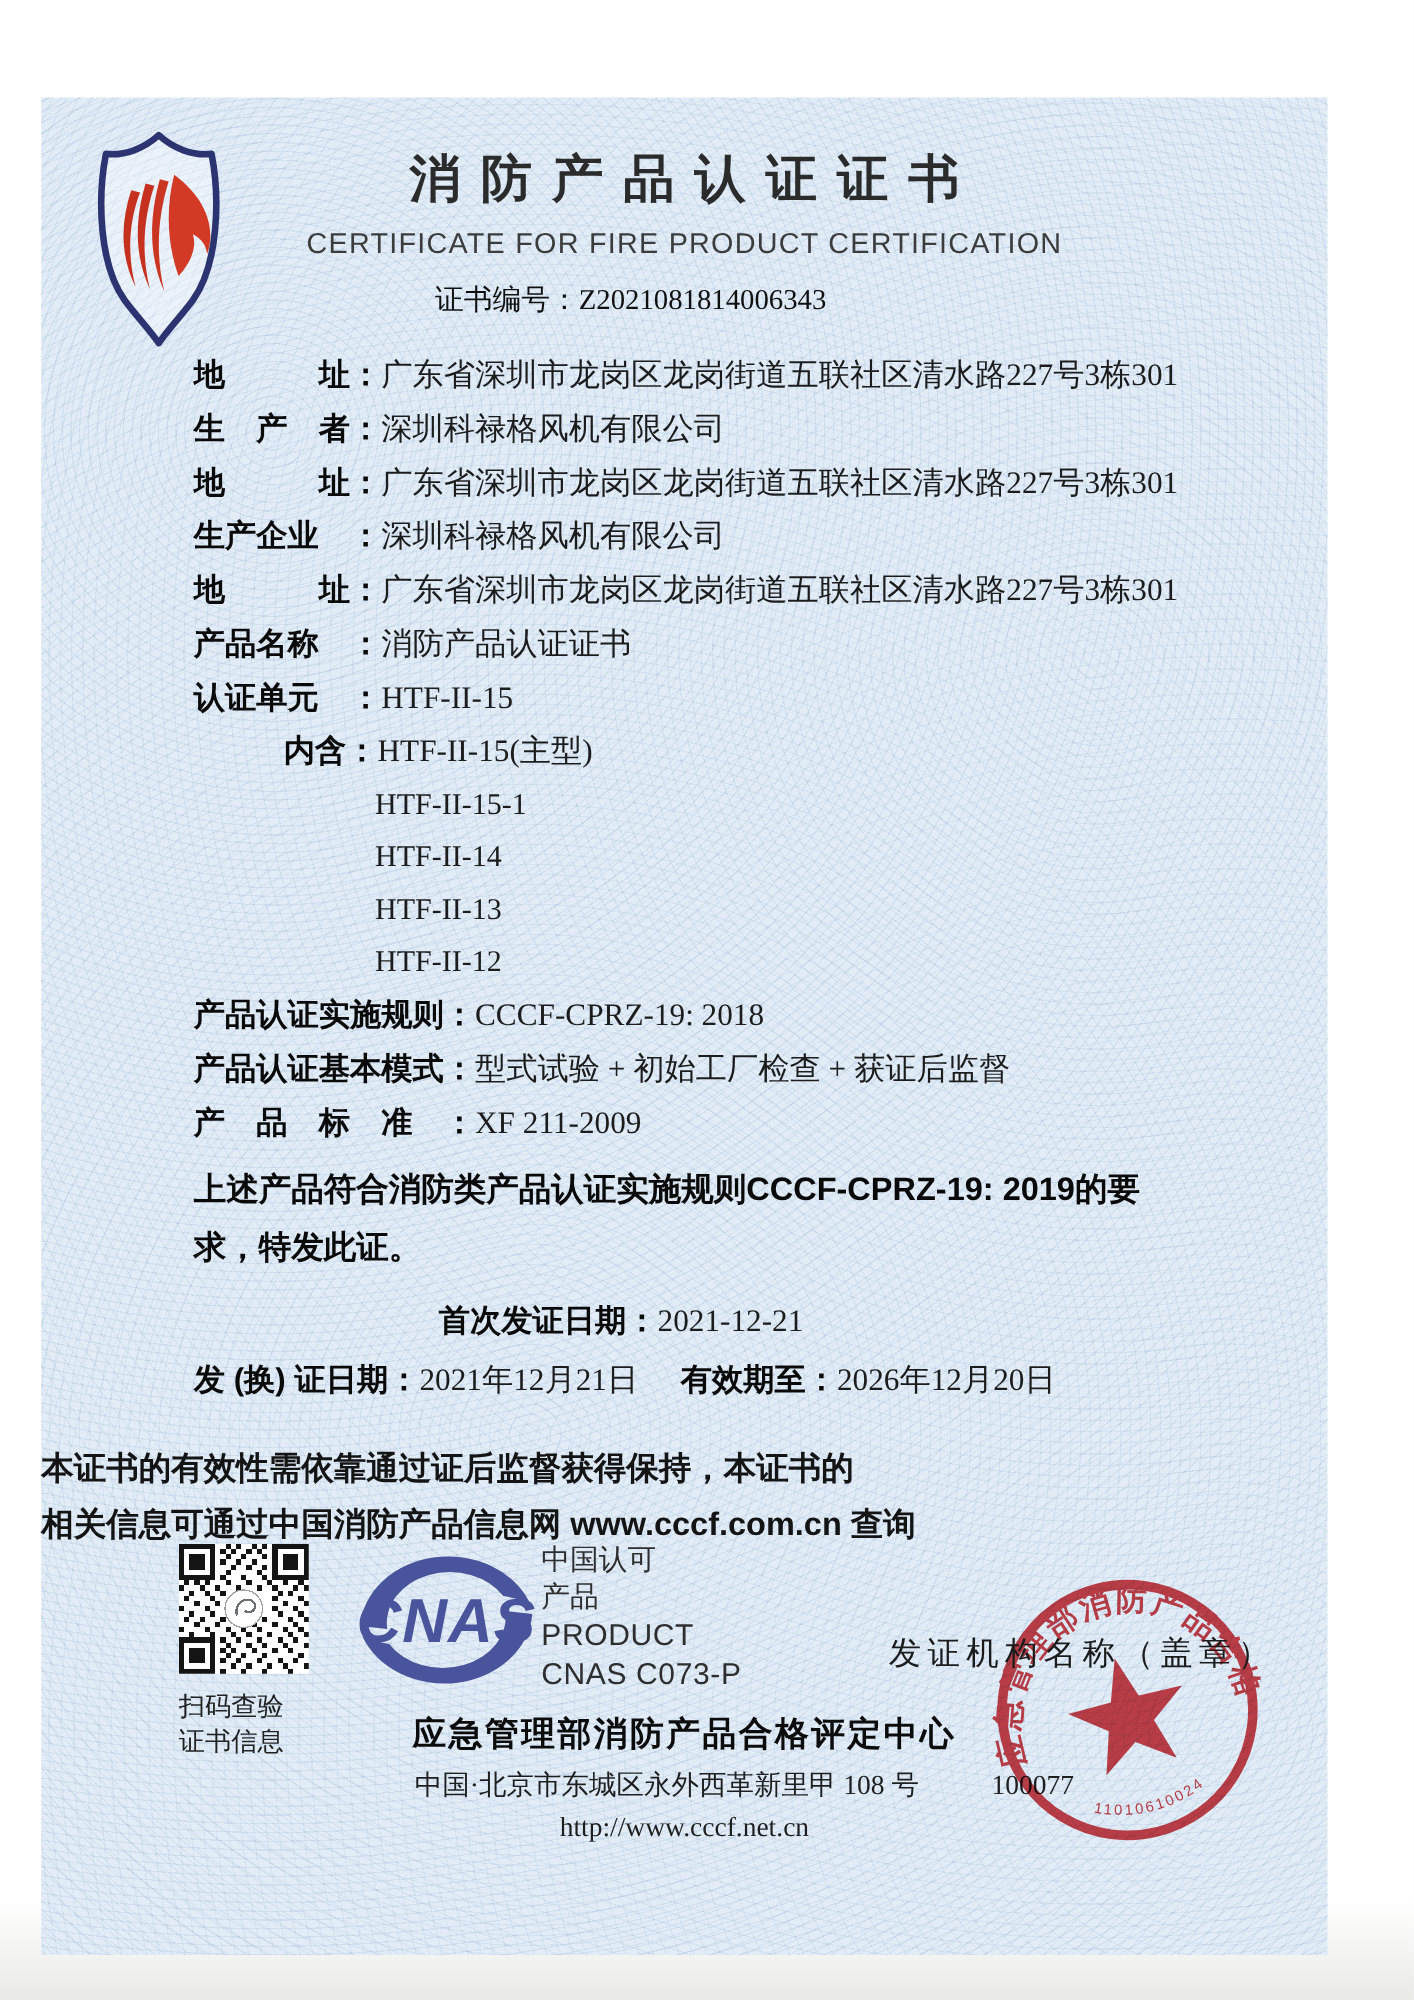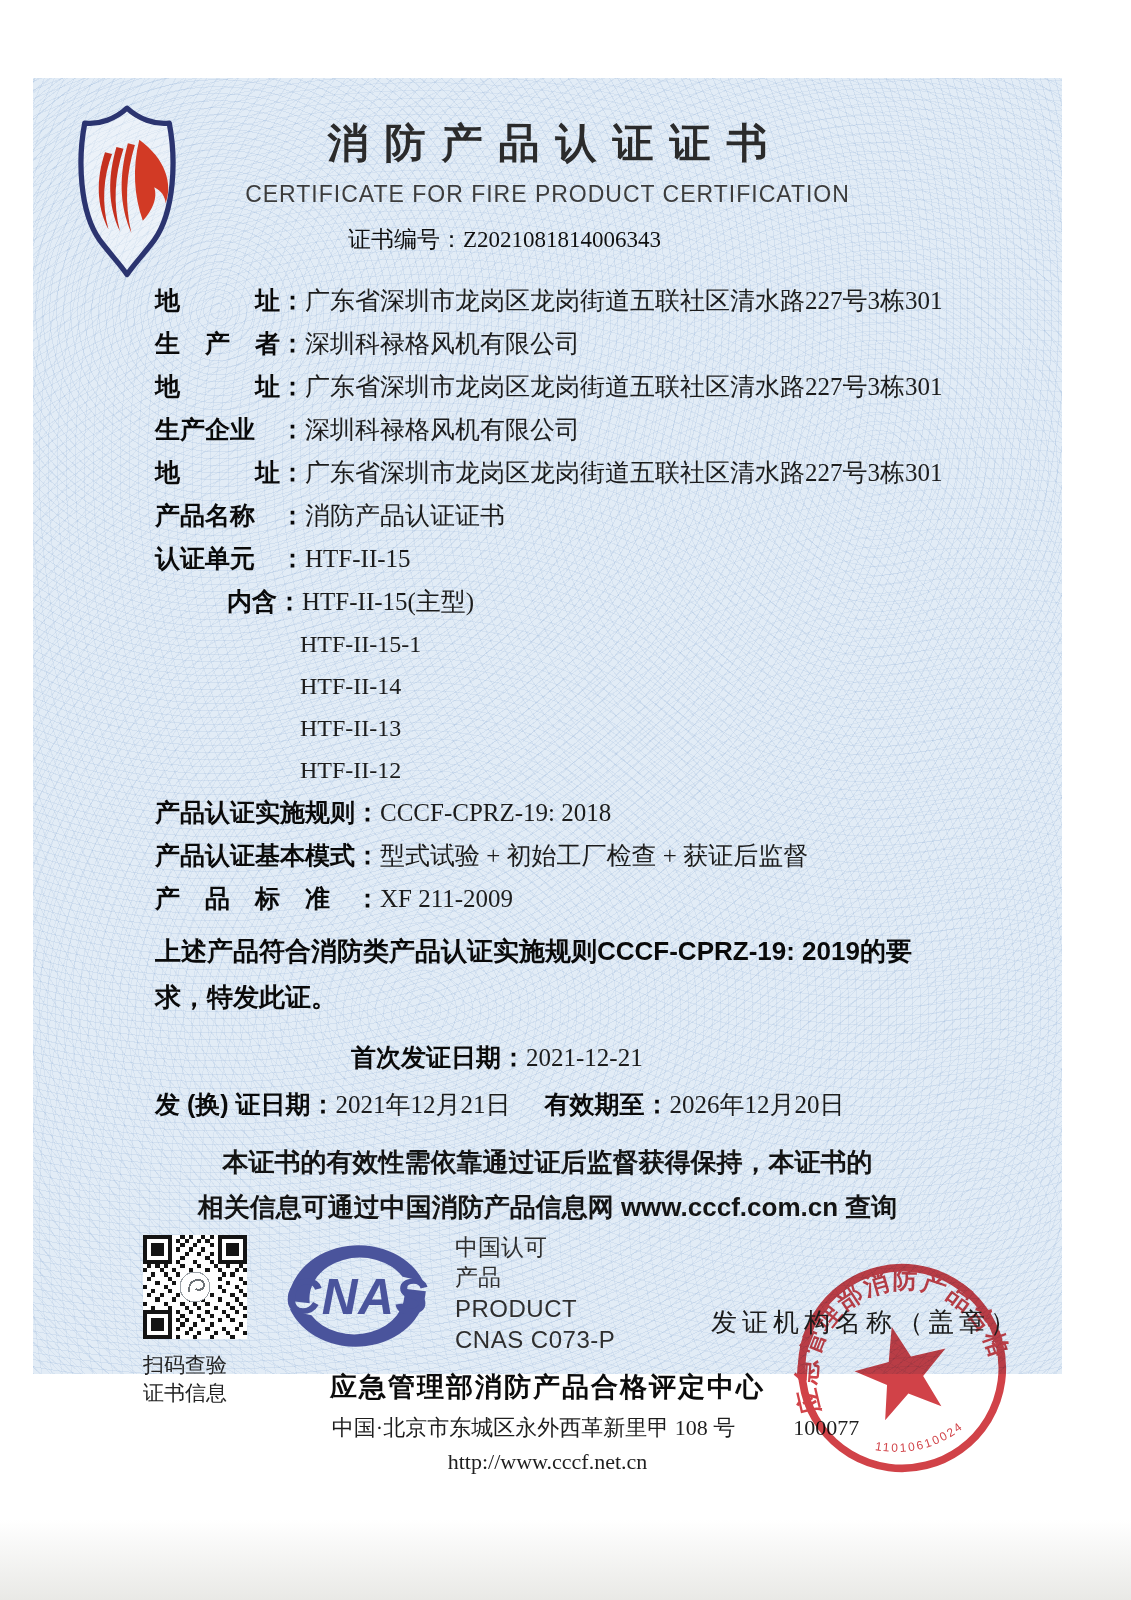--- a/index.html
+++ b/index.html
@@ -3,21 +3,21 @@
 <meta charset="utf-8">
 <style>
   html,body{margin:0;padding:0;}
   body{
     width:1131px;height:1600px;position:relative;overflow:hidden;
     background:linear-gradient(#ffffff 0 95%, #e9e9e6 100%);
     font-family:"Liberation Sans", sans-serif;
     -webkit-font-smoothing:antialiased;
   }
   .cert{
-    position:absolute;left:33px;top:78px;width:1029px;height:1296px;
+    position:absolute;left:33px;top:78px;width:1029px;height:1486px;
     background-color:#e2ecf6;
     background-image:
       repeating-radial-gradient(circle at 18% 18%, rgba(122,158,205,.16) 0 1px, rgba(255,255,255,0) 1px 7px),
       repeating-radial-gradient(circle at 82% 30%, rgba(122,158,205,.13) 0 1px, rgba(255,255,255,0) 1px 9px),
       repeating-radial-gradient(circle at 38% 72%, rgba(122,158,205,.13) 0 1px, rgba(255,255,255,0) 1px 8px),
       repeating-radial-gradient(circle at 92% 88%, rgba(122,158,205,.11) 0 1px, rgba(255,255,255,0) 1px 10px);
     color:#111;
   }
   .inner{position:relative;width:100%;height:100%;}
   .logo{position:absolute;left:28px;top:14px;width:132px;height:196px;}
@@ -39,26 +39,26 @@
   .contains-first{line-height:42px;font-size:25px;padding-left:72px;}
   .model-line{line-height:42px;font-size:24px;padding-left:145px;
     font-family:"Liberation Serif","DejaVu Serif",serif;color:#1c1c1c;}
   .statement{
     margin-top:8px;padding-left:122px;padding-right:110px;
     font-size:26px;font-weight:700;line-height:46px;color:#0a0a0a;white-space:normal;
   }
   .date-first{margin-top:14px;padding-left:318px;line-height:46px;font-size:25px;}
   .date-issue{padding-left:122px;line-height:46px;font-size:25px;}
   .gap30{display:inline-block;width:34px;}
-  .notice{margin-top:12px;text-align:center;font-size:26px;font-weight:600;line-height:45px;color:#141414;}
+  .notice{margin-top:24px;text-align:left;font-size:26px;font-weight:600;line-height:45px;color:#141414;}
   .bottom{position:absolute;left:0;top:1145px;width:100%;height:267px;}
   .qr-block{position:absolute;left:110px;top:12px;width:130px;}
   .qr-caption{margin-top:8px;font-size:21px;line-height:1.35;color:#222;}
   .cnas-svg{position:absolute;left:244px;top:-2px;}
-  .cnas-text{position:absolute;left:422px;top:10px;color:#2e2e2e;}
+  .cnas-text{position:absolute;left:400px;top:10px;color:#2e2e2e;}
   .cnas-text .cn{font-family:"Liberation Serif","DejaVu Serif",serif;font-size:23px;line-height:30px;}
   .cnas-text .en{font-size:24px;line-height:31px;letter-spacing:.5px;}
   .stamp-overlay{
     position:absolute;left:678px;top:82px;font-family:"Liberation Serif","DejaVu Serif",serif;
     font-size:26px;letter-spacing:5px;color:#1b1b1b;z-index:3;
   }
   .seal{position:absolute;left:750px;top:26px;width:238px;height:238px;
     transform:rotate(-14deg);opacity:.92;mix-blend-mode:multiply;z-index:2;}
   .footer-org{position:absolute;top:146px;width:100%;text-align:center;
     font-size:27px;font-weight:700;color:#0c0c0c;letter-spacing:2px;}

